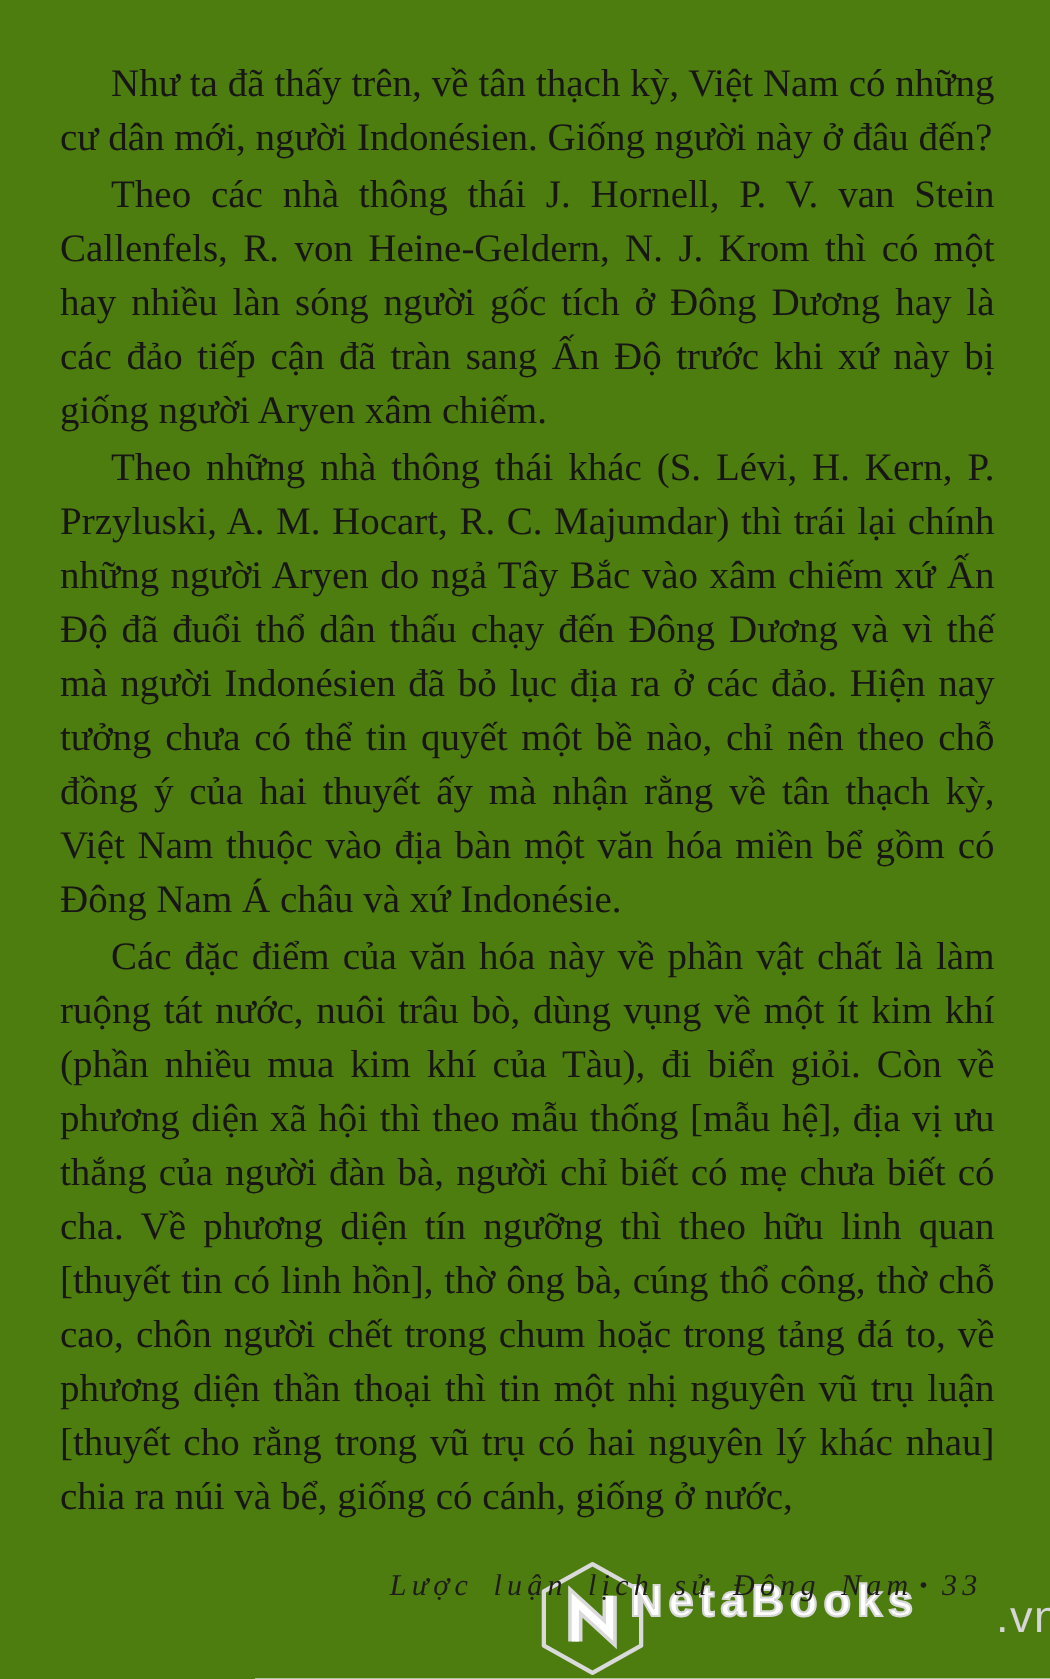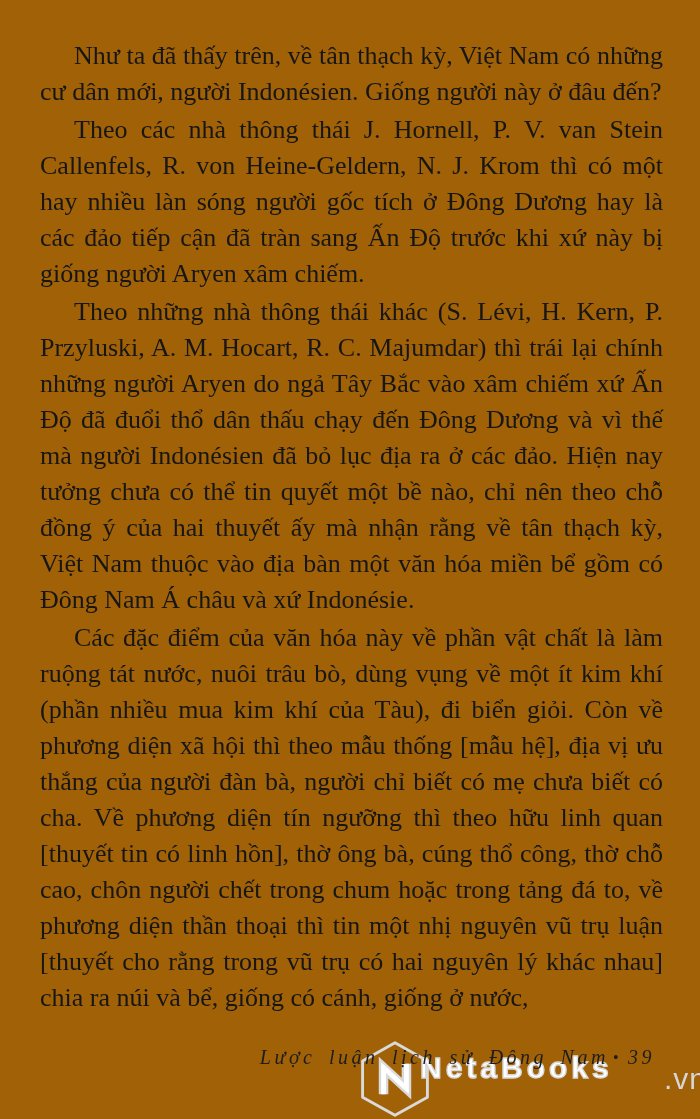--- a/index.html
+++ b/index.html
@@ -4,21 +4,21 @@
 <style>
   html, body {
     margin: 0;
     padding: 0;
     background: #ffffff;
   }
   .page {
     position: relative;
     width: 700px;
     height: 1119px;
-    background: #a16207;
+    background: #4d7c0f;
     overflow: hidden;
     font-family: "Liberation Serif", "DejaVu Serif", serif;
   }
   .body-text {
     position: absolute;
     left: 40px;
     top: 38px;
     width: 623px;
     font-size: 26px;
     line-height: 36px;
@@ -104,16 +104,16 @@
     <svg class="hex" width="78" height="82" viewBox="0 0 80 86">
       <polygon points="40,4 74,23 74,61 40,80 6,61 6,23" fill="none" stroke="#dadada" stroke-width="3" stroke-linejoin="round"></polygon>
       <path d="M28,58 L28,30 L52,52 L52,26" fill="none" stroke="#dadada" stroke-width="10" stroke-linejoin="miter"></path>
       <path d="M28,58 L28,30 L52,52 L52,26" fill="none" stroke="#ffffff" stroke-width="5" stroke-linejoin="miter"></path>
     </svg>
     <span class="brand">NetaBooks</span>
     <span class="tld">.vn</span>
   </div>
 
   <div class="footer">
-    <span>Lược luận lịch sử Đông Nam</span><span class="dot">•</span><span>39</span>
+    <span>Lược luận lịch sử Đông Nam</span><span class="dot">•</span><span>33</span>
   </div>
 
 </div>
 
 </body></html>

